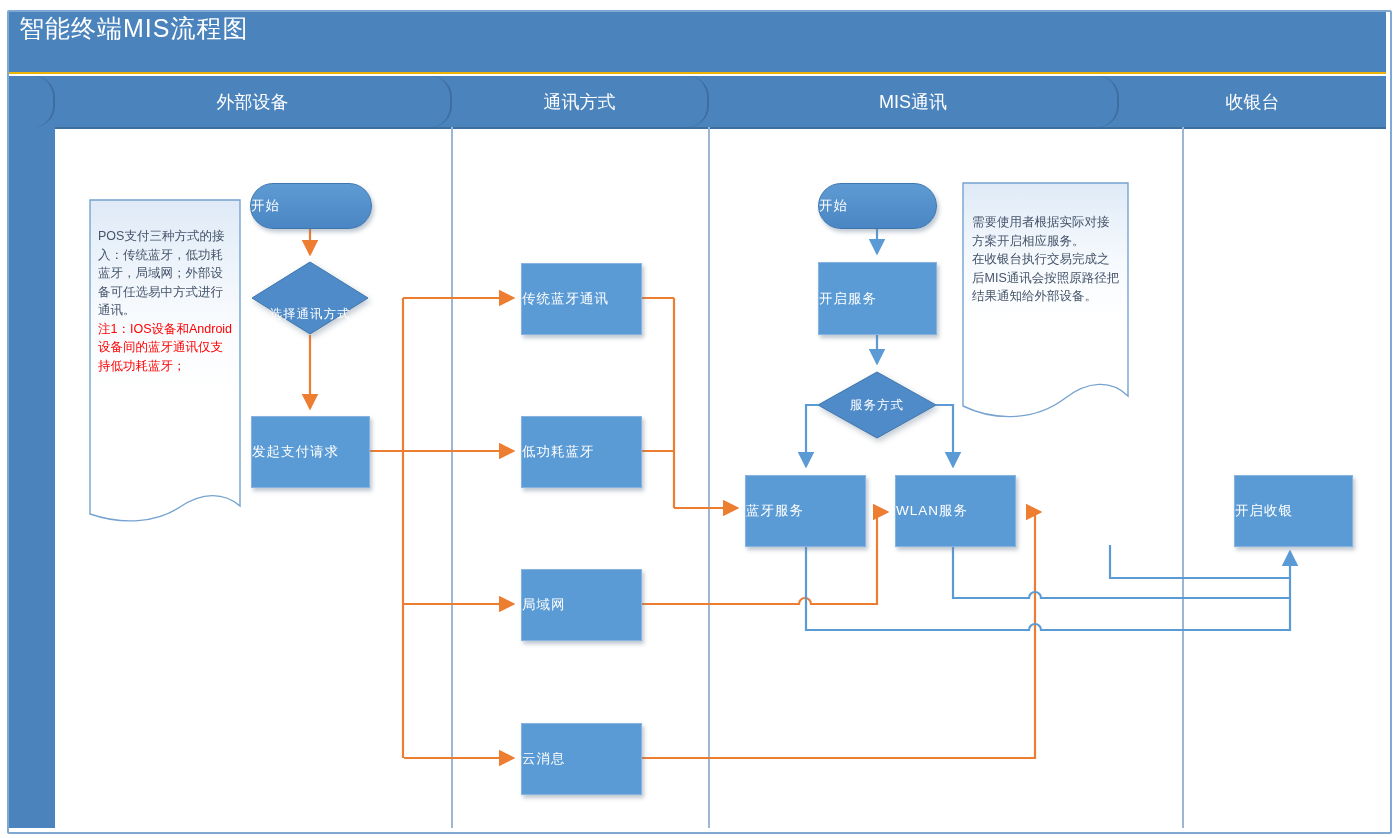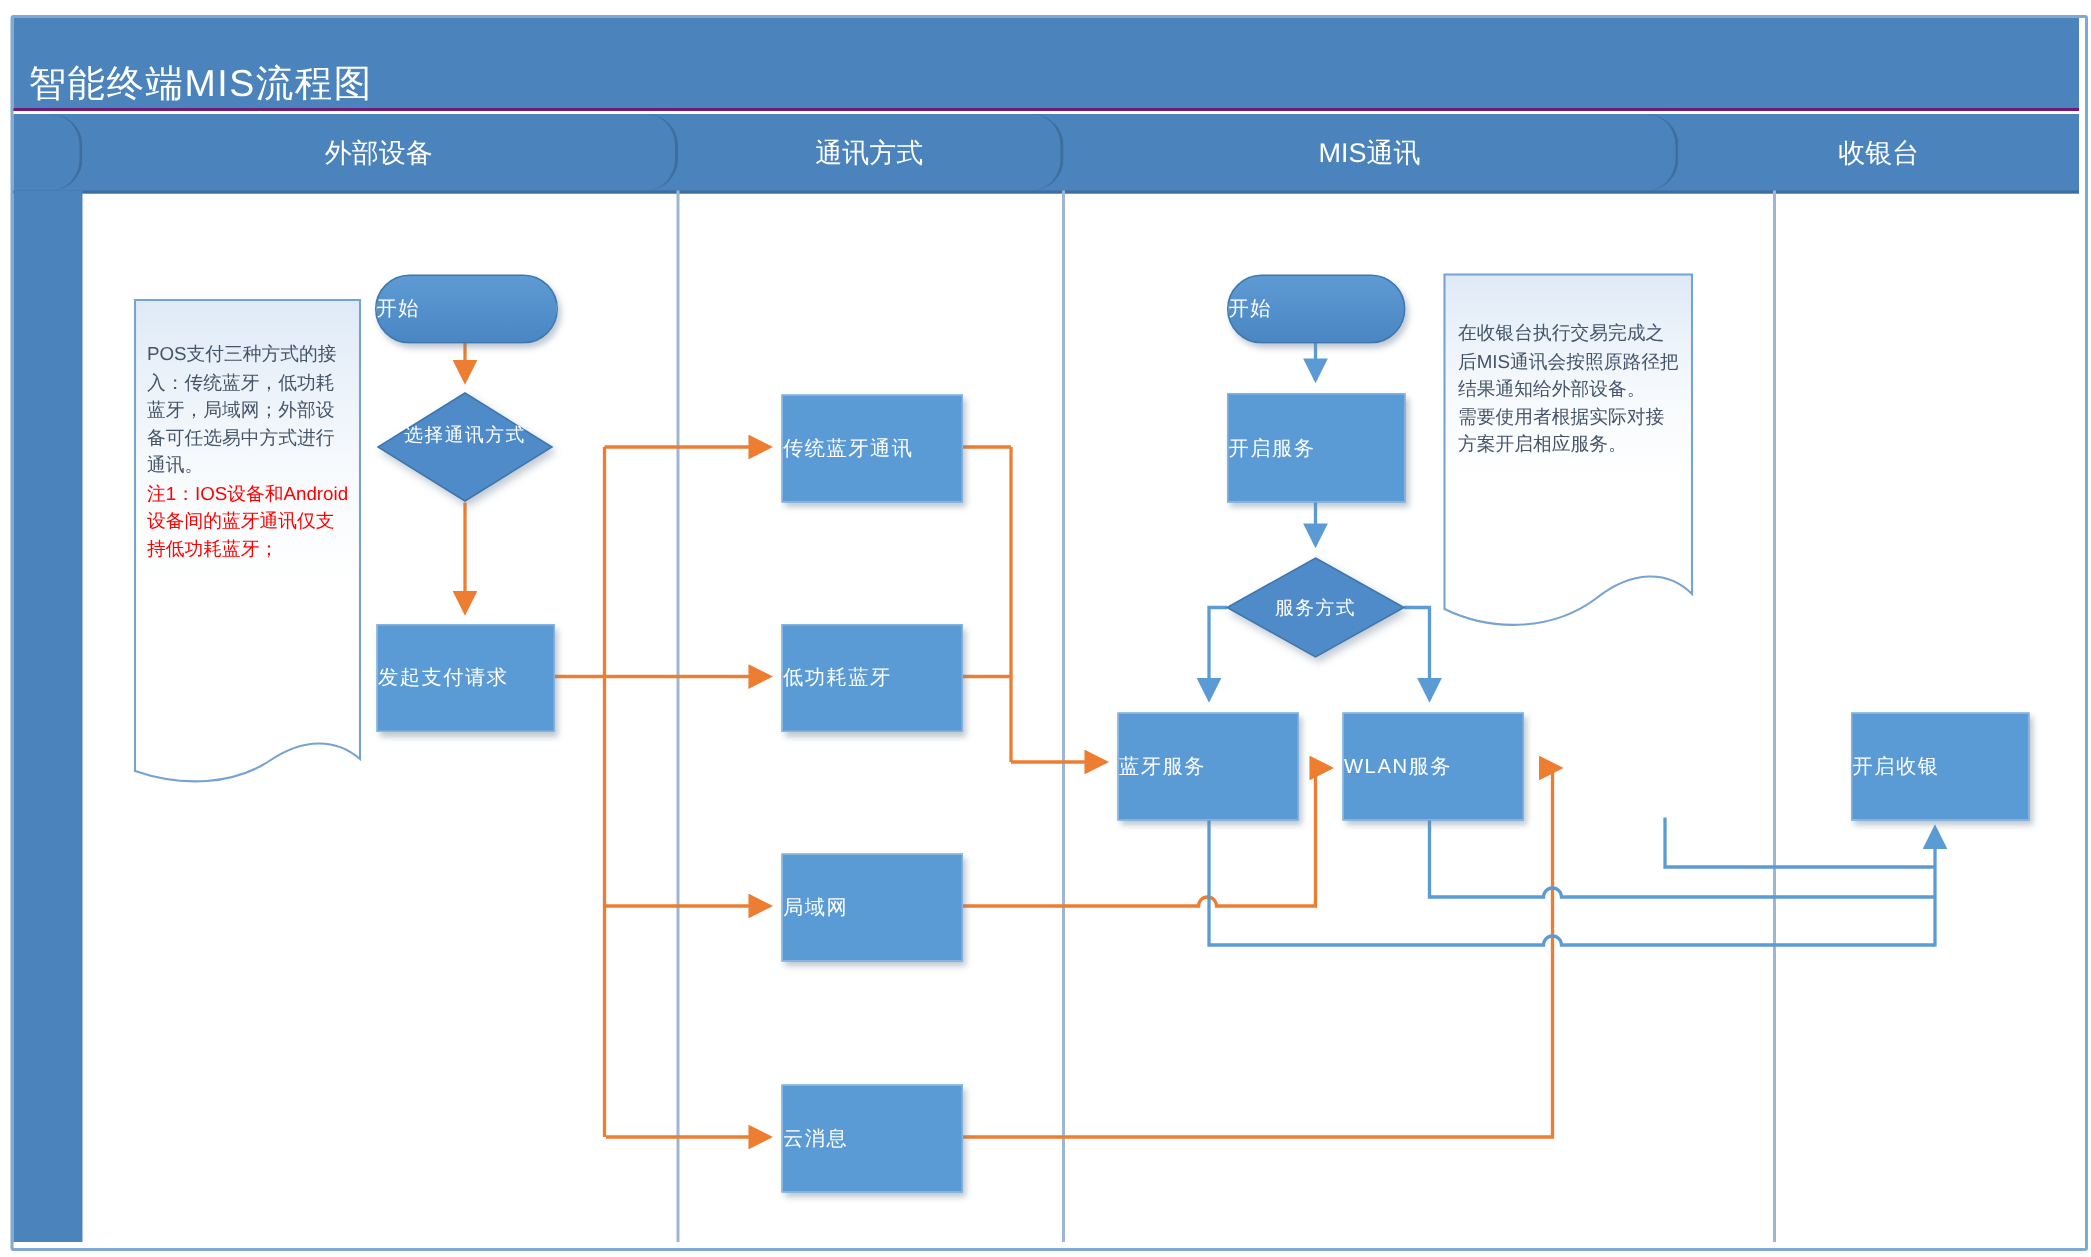--- a/index.html
+++ b/index.html
@@ -2,22 +2,22 @@
 <html><head>
 <meta charset="utf-8">
 <style>
   html,body{margin:0;padding:0;background:#ffffff;}
   .stage{position:relative;width:1394px;height:838px;background:#ffffff;overflow:hidden;
          font-family:"Liberation Sans","DejaVu Sans",sans-serif;}
   .frame{position:absolute;left:7px;top:10px;width:1381px;height:820px;
          border:2px solid #7fa8d2;border-radius:2px;background:#ffffff;}
   .title-band{position:absolute;left:9px;top:12px;width:1377px;height:62px;
         background:#4b83bc;color:#ffffff;font-size:25px;letter-spacing:1px;
-        display:flex;align-items:flex-end;padding-left:10px;box-sizing:border-box;
-        border-bottom:2px solid #701a75;}
+        display:flex;align-items:flex-start;padding-left:10px;box-sizing:border-box;
+        border-bottom:2px solid #eab308;}
   .header-band{position:absolute;left:9px;top:76px;width:1377px;height:51px;
         background:#4b83bc;border-bottom:2px solid #3d6e9e;display:flex;}
   .header-cell{color:#ffffff;font-size:18px;display:flex;align-items:center;justify-content:center;
         box-sizing:border-box;border-right:2px solid #3d6e9e;border-radius:21px;}
   .header-cell:last-child{border-right:none;}
   .left-strip{position:absolute;left:9px;top:127px;width:46px;height:701px;background:#4b83bc;}
   .lane-line{position:absolute;top:127px;height:701px;width:2px;background:#9cb6d4;}
   .node{position:absolute;display:flex;align-items:center;justify-content:flex-start;
         color:#ffffff;font-size:13.5px;letter-spacing:1px;text-align:center;z-index:3;}
   .rect-node{background:#5b9bd5;border:1px solid #87b3de;
@@ -108,21 +108,21 @@
       <path d="M1290 631 V552" marker-end="url(#arrB)"></path>
     </g>
 
     <polygon points="310,262 368,298 310,334 252,298" fill="#4f8bc8" stroke="#3e76ad" stroke-width="1" style="filter:drop-shadow(2px 3px 3px rgba(110,130,150,.45))"></polygon>
     <polygon points="877,372 936,405 877,438 818,405" fill="#4f8bc8" stroke="#3e76ad" stroke-width="1" style="filter:drop-shadow(2px 3px 3px rgba(110,130,150,.45))"></polygon>
   </svg>
 
   <div class="node oval-node" style="left:250px;top:183px;width:120px;height:44px">
     <span>开始</span>
   </div>
-  <div class="diamond-label" style="left:252px;top:254px;width:116px;height:72px">
+  <div class="diamond-label" style="left:252px;top:278px;width:116px;height:72px">
     <span>选择通讯方式</span>
   </div>
   <div class="node rect-node" style="left:251px;top:416px;width:117px;height:70px">
     <span>发起支付请求</span>
   </div>
 
   <div class="node rect-node" style="left:521px;top:263px;width:119px;height:70px">
     <span>传统蓝牙通讯</span>
   </div>
   <div class="node rect-node" style="left:521px;top:416px;width:119px;height:70px">
@@ -154,17 +154,17 @@
   <div class="node rect-node" style="left:1234px;top:475px;width:117px;height:70px">
     <span>开启收银</span>
   </div>
 
   <div class="note-text" style="left:98px;top:227px;width:136px">
     <p>POS支付三种方式的接入：传统蓝牙，低功耗蓝牙，局域网；外部设备可任选易中方式进行通讯。</p>
     <p class="warn">注1：IOS设备和Android设备间的蓝牙通讯仅支持低功耗蓝牙；</p>
   </div>
 
   <div class="note-text" style="left:972px;top:213px;width:148px">
+    <p>需要使用者根据实际对接方案开启相应服务。</p>
     <p>在收银台执行交易完成之后MIS通讯会按照原路径把结果通知给外部设备。</p>
-    <p>需要使用者根据实际对接方案开启相应服务。</p>
   </div>
 
 </div>
 
 </body></html>

